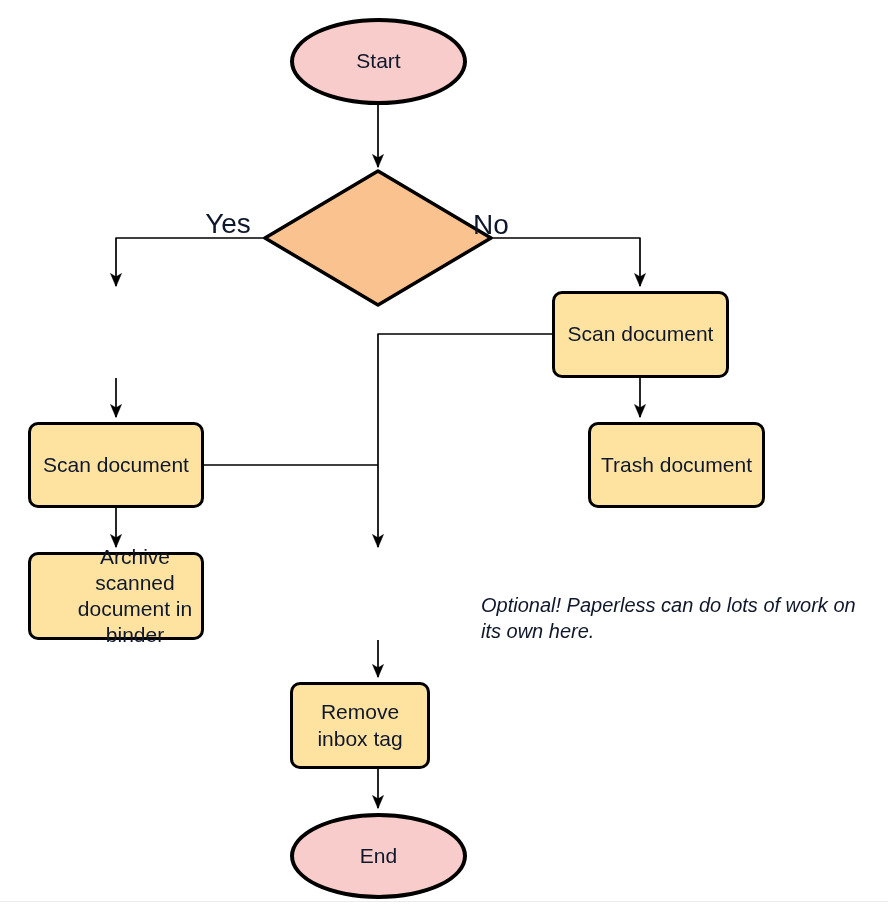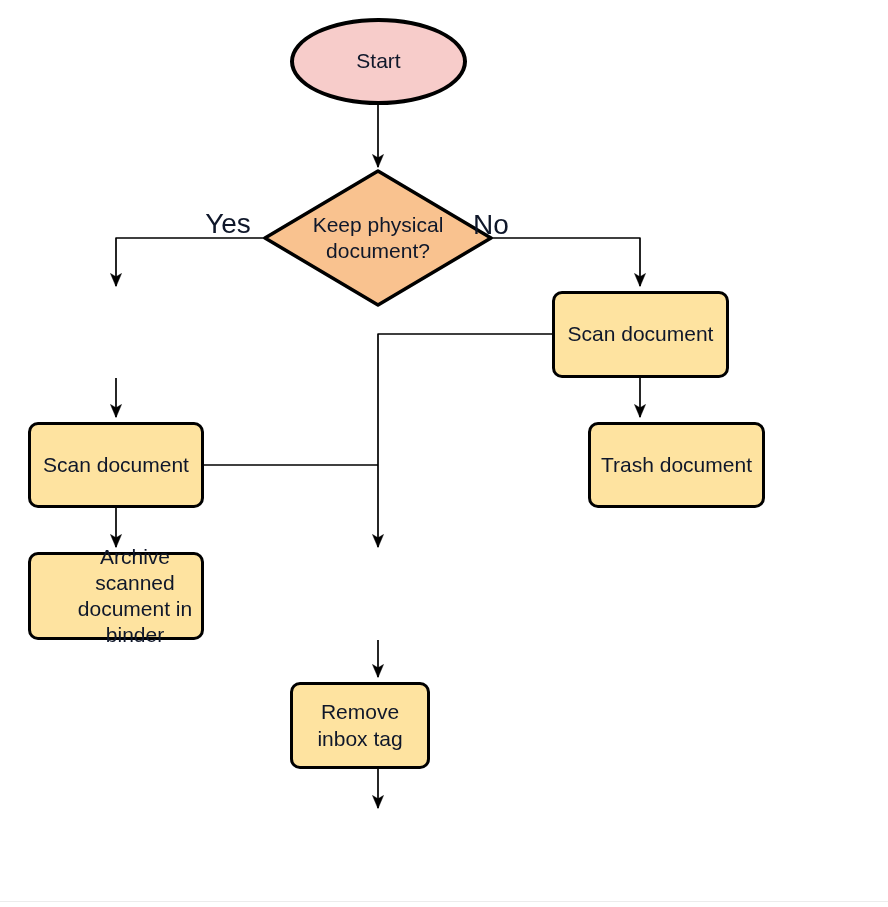--- a/index.html
+++ b/index.html
@@ -104,22 +104,20 @@
     <path class="edge" d="M552,334 L378,334 L378,547" marker-end="url(#ah)"></path>
     <path class="edge" d="M203,465 L378,465"></path>
     <path class="edge" d="M378,640 L378,677" marker-end="url(#ah)"></path>
     <path class="edge" d="M378,769 L378,808" marker-end="url(#ah)"></path>
   </svg>
 
   <div class="node terminator" style="left:290px; top:18px; width:177px; height:87px;">
     <span>Start</span>
   </div>
 
-  <div class="decision-label" style="left:278px; top:206px; width:200px; height:64px;">Keep physical
-document?</div>
 
   <div class="edge-label" style="left:204px; top:208px; width:48px;">Yes</div>
 
   <div class="edge-label" style="left:467px; top:209px; width:48px;">No</div>
 
 
   <div class="node process" style="left:28px; top:422px; width:176px; height:86px;">
     <span>Scan document</span>
   </div>
 
@@ -131,21 +129,26 @@
 
   <div class="node process" style="left:552px; top:291px; width:177px; height:87px;">
     <span>Scan document</span>
   </div>
 
   <div class="node process" style="left:552px; top:422px; width:177px; height:86px;margin-left:36px;">
     <span>Trash document</span>
   </div>
 
 
+  <div class="annotation">Optional! Paperless can do lots of work on
+its own here.</div>
 
   <div class="node process" style="left:290px; top:682px; width:140px; height:87px;">
     <span>Remove
 inbox tag</span>
   </div>
 
+  <div class="node terminator" style="left:290px; top:813px; width:177px; height:86px;">
+    <span>End</span>
+  </div>
 
   <div class="bottom-divider"></div>
 </div>
 
 </body></html>

